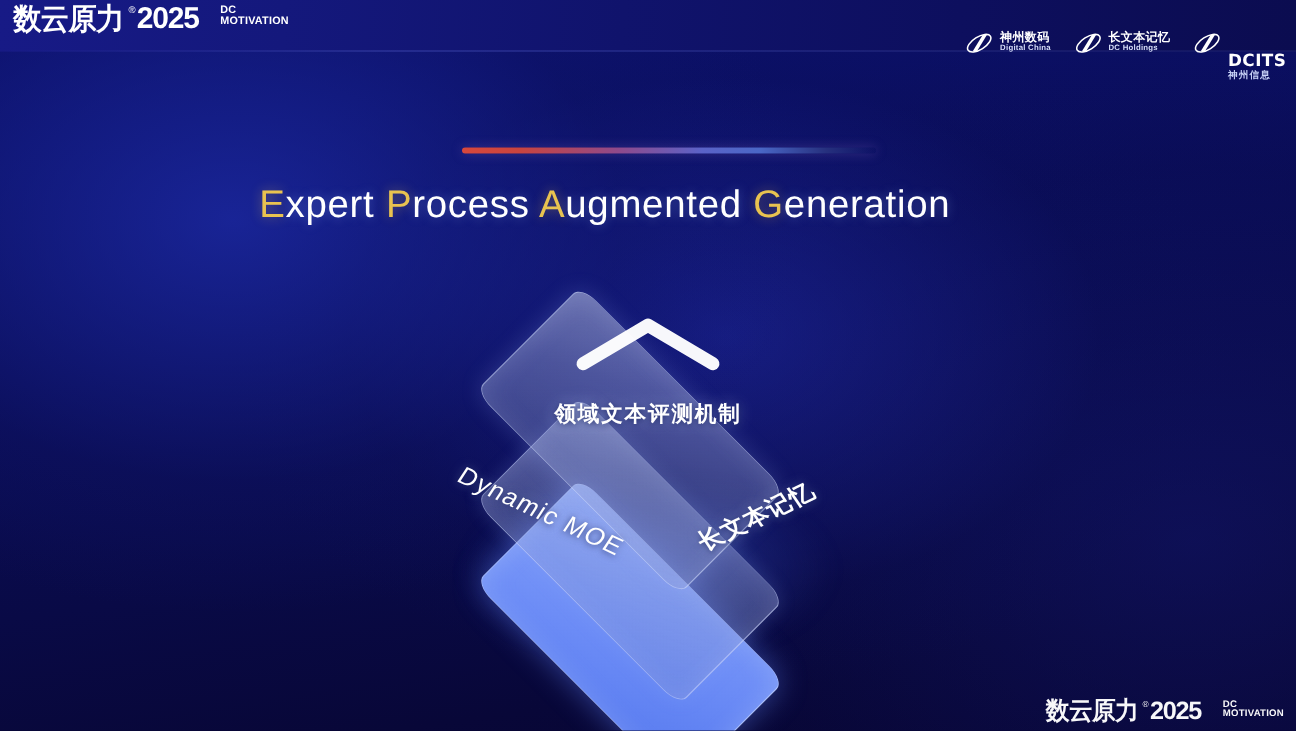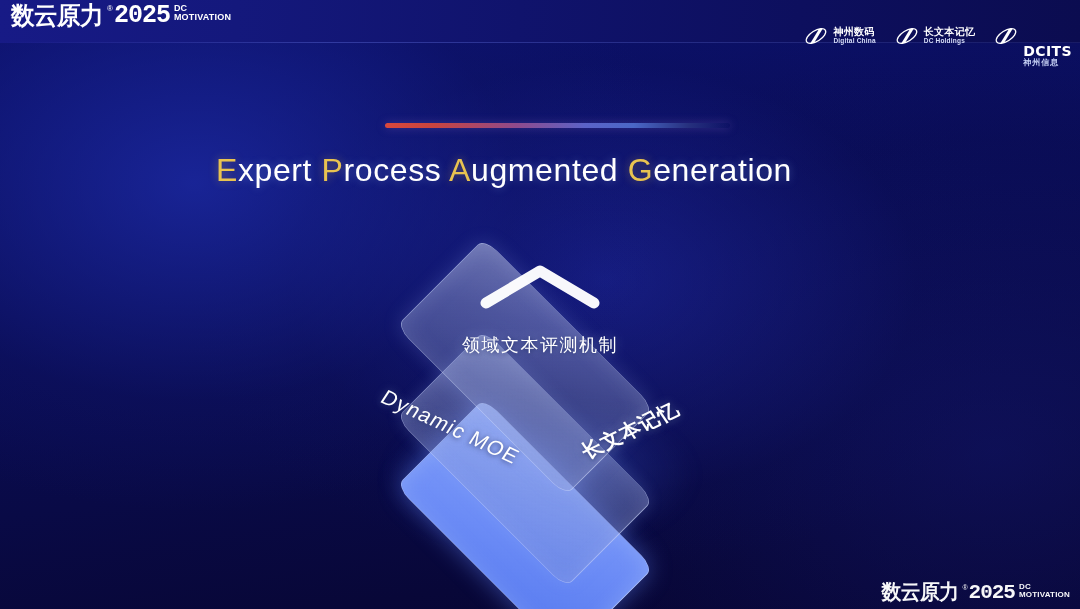--- a/index.html
+++ b/index.html
@@ -35,23 +35,23 @@
     white-space:nowrap; z-index:45;
   }
   .brandCn{
     font-size:25px; font-weight:bold; letter-spacing:-0.5px; line-height:1;
     font-family:"DejaVu Sans","Liberation Sans",sans-serif;
     transform:scaleX(0.94);
   }
   .brandReg{ font-size:8px; line-height:1; margin-top:2px; margin-left:1px; }
   .brandYear{
     font-size:25px; font-weight:bold; line-height:1; letter-spacing:-1px;
-    margin-left:1px; font-family:Liberation Mono, monospace;
-  }
-  .brandDcWrap{ margin-left:4px; line-height:1; padding-top:1px; }
+    margin-left:1px; font-family:Liberation Sans, sans-serif;
+  }
+  .brandDcWrap{ margin-left:18px; line-height:1; padding-top:1px; }
   .brandDc{ display:block; font-size:9px; font-weight:bold; line-height:1.05; letter-spacing:0.2px; }
   .brandMot{ display:block; font-size:9px; font-weight:bold; line-height:1.05; letter-spacing:0.2px; }
 
   .liveLine{
     position:absolute; left:8px; top:50px; z-index:45;
     color:#ffffff; font-size:20px; font-weight:bold; white-space:nowrap;
     font-family:"DejaVu Sans","Liberation Sans",sans-serif;
     letter-spacing:0.2px;
     text-shadow:0 0 7px rgba(150,180,255,0.55);
   }
@@ -137,21 +137,21 @@
   .layer.l3 .plate{
     background:linear-gradient(140deg,#8aa6fb 0%,#7b99f8 28%,#6c8cf6 56%,#5f81f2 80%,#5878ee 100%);
     border:1px solid rgba(190,208,255,0.62);
     box-shadow:0 0 34px rgba(98,134,250,0.48), inset 0 0 28px rgba(210,226,255,0.22);
   }
 
   .chevron{ position:absolute; left:178px; top:36px; width:124px; height:50px; z-index:16; }
 
   .lblTop{
     position:absolute; left:0; top:108px; width:480px; text-align:center;
-    color:#fff; font-size:18px; font-weight:normal; letter-spacing:1.5px; z-index:16;
+    color:#fff; font-size:18px; font-weight:bold; letter-spacing:1.5px; z-index:16;
     font-family:"DejaVu Sans","Liberation Sans",sans-serif;
     text-shadow:0 1px 5px rgba(20,30,90,0.85), 0 0 12px rgba(190,210,255,0.45);
   }
   .lblMidL{
     position:absolute; left:76px; top:190px; z-index:16;
     color:#fff; font-size:21px; font-weight:500; letter-spacing:1.2px;
     transform:rotate(25deg) skewX(-8deg);
     font-family:"Liberation Sans",sans-serif;
     text-shadow:0 1px 5px rgba(20,30,90,0.80), 0 0 10px rgba(190,210,255,0.40);
   }

